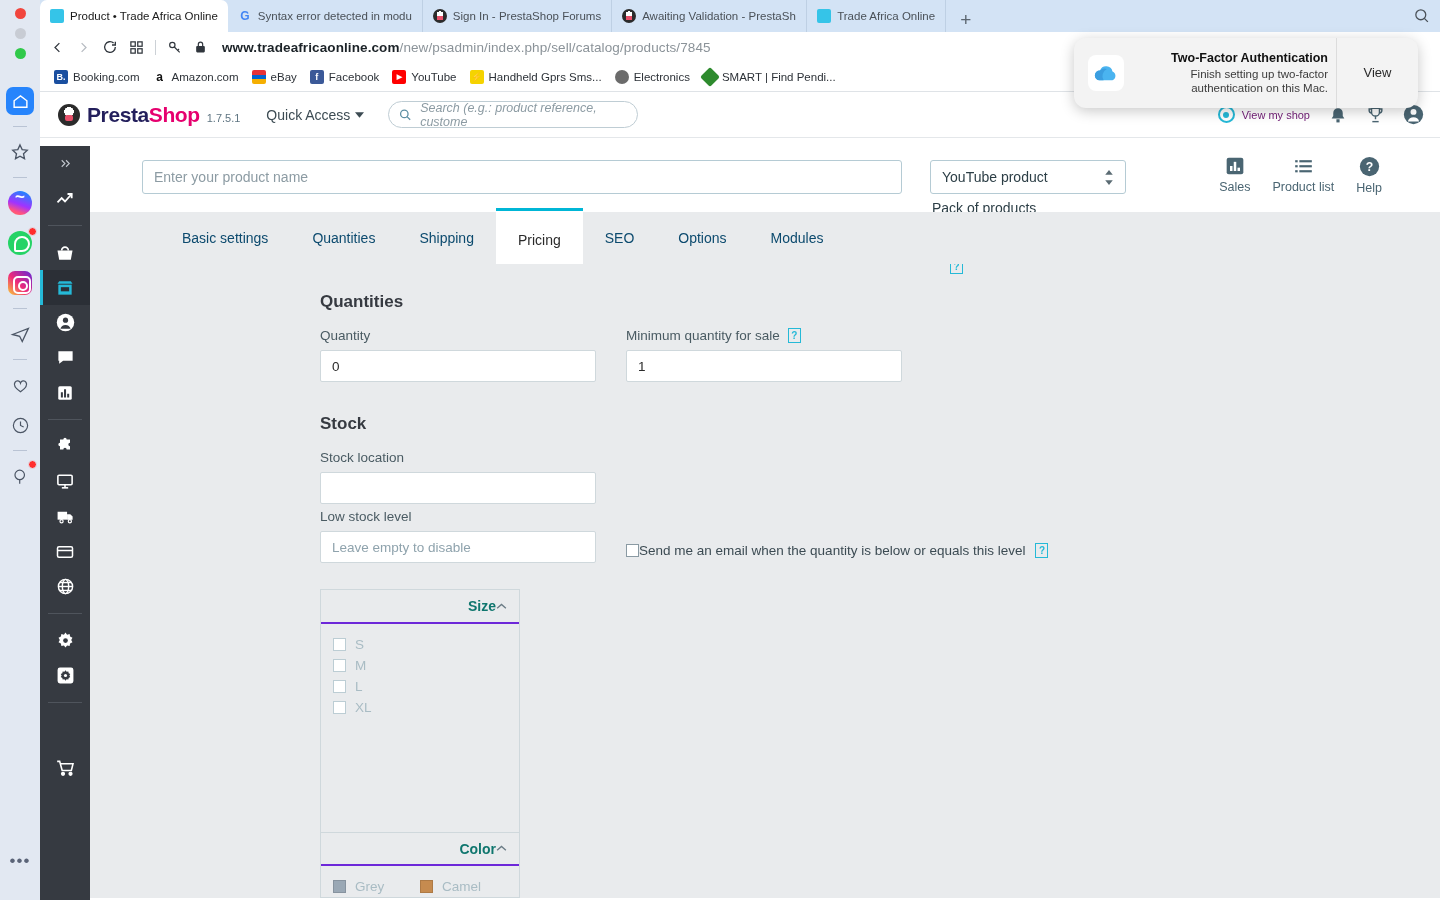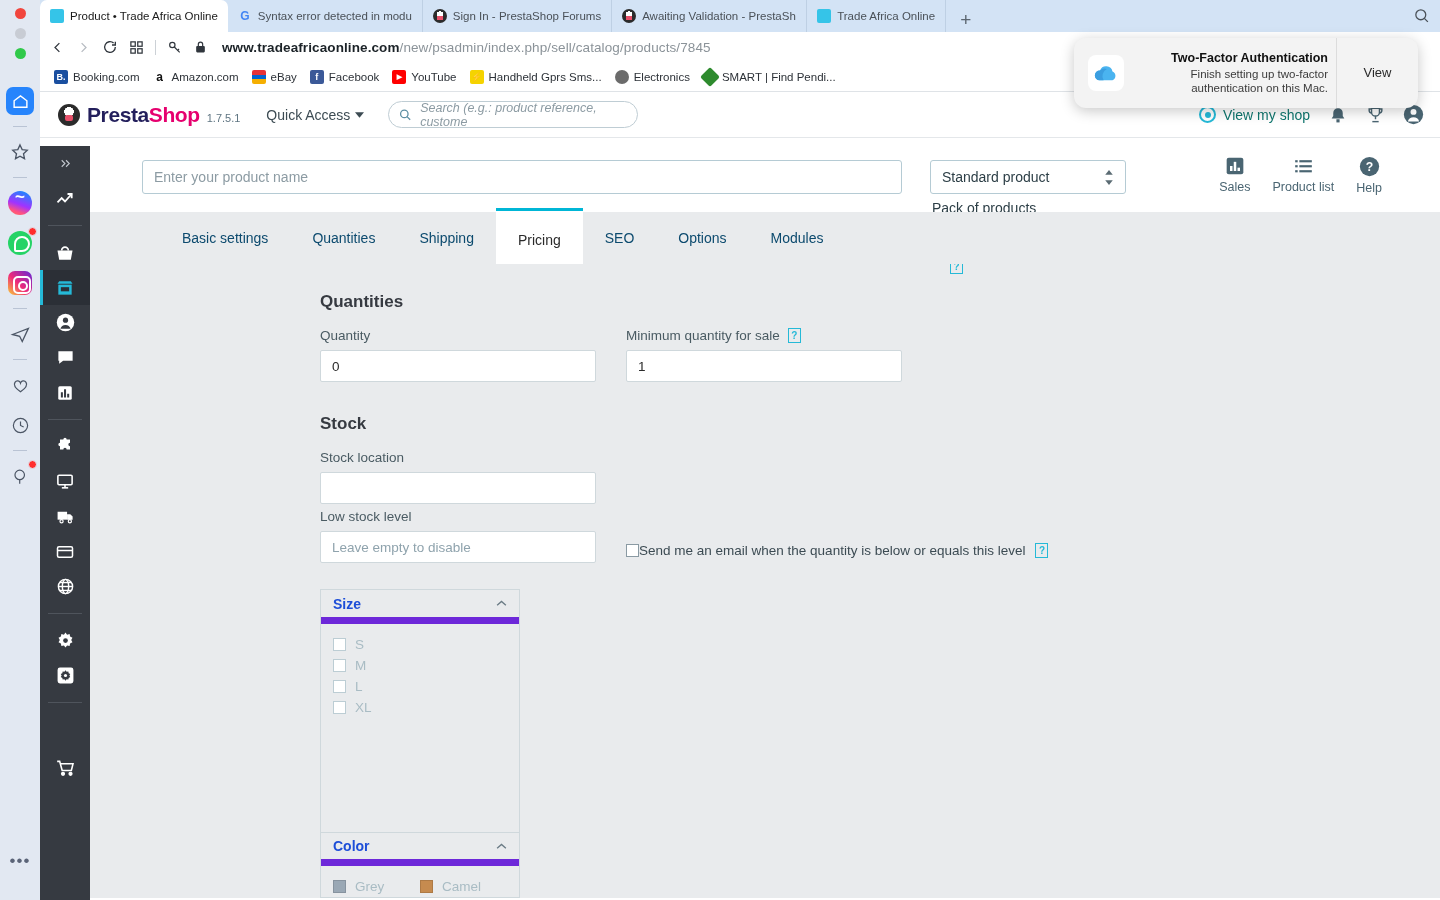--- a/index.html
+++ b/index.html
@@ -107,21 +107,21 @@
     background:#e8506a; border-radius: 2px; }
   .logo-text { font-size: 21px; font-weight: bold; letter-spacing: -.4px; }
   .logo-text .a { color: #231f5c; }
   .logo-text .b { color: #e6006e; }
   .ver { font-size: 11px; color: #5f7582; }
   .qa { margin-left: 26px; font-size: 14px; color: #3c4b53; display: flex; align-items: center; gap: 5px; }
   .ps-search { margin-left: 24px; width: 250px; height: 27px; border: 1px solid #bfcdd4;
     border-radius: 15px; display: flex; align-items: center; padding: 0 10px; gap: 8px;
     color: #8c9ba3; font-size: 12.5px; font-style: italic; overflow: hidden; }
   .hdr-right { position: absolute; right: 16px; display: flex; align-items: center; gap: 18px; }
-  .view-shop { display: flex; align-items: center; gap: 7px; font-size: 14px; color: #0f766e; }
+  .view-shop { display: flex; align-items: center; gap: 7px; font-size: 11px; color: #701a75; }
   .eye { width: 17px; height: 17px; border-radius: 50%; border: 2px solid #25b9d7;
     display: flex; align-items: center; justify-content: center; }
   .eye i { width: 6px; height: 6px; border-radius: 50%; background: #25b9d7; display: block; }
   .bell-wrap { position: relative; }
   .badge { position: absolute; top: -11px; left: 0px; background: #f5a623; color: #fff;
     font-size: 9.5px; font-weight: bold; border-radius: 3px; padding: 1px 4px; line-height: 11px; }
 
   
   .ps-nav { position: absolute; left: 0; top: 146px; width: 50px; height: 754px;
     background: #363a41; display: flex; flex-direction: column; align-items: center; }
@@ -169,23 +169,23 @@
     padding: 0 11px; font-size: 13.5px; color: #2b2b2b; display: flex; align-items: center; }
   .inp.ph { color: #8fa3ad; }
   .row { display: flex; }
   .col-q { width: 276px; }
   .col-m { width: 276px; margin-left: 30px; }
   .ck-row { display: flex; align-items: center; gap: 0px; font-size: 13.5px; color: #3c4b53;
     margin-top: 33px; margin-left: 30px; }
   .ckbox { width: 13px; height: 13px; border: 1px solid #8a9aa3; background: #fff; flex: 0 0 13px; }
 
   .attr-card { width: 200px; margin-top: 26px; border: 1px solid #cfd8dc; background: #e9ebed; }
-  .attr-head { height: 34px; display: flex; align-items: center; justify-content: space-between;
-    padding: 0 12px; font-size: 14px; font-weight: bold; color: #1d4ed8;
-    border-bottom: 7px solid #6d28d9; }
+  .attr-head { height: 34px; display: flex; align-items: center; justify-content: flex-end;
+    padding: 0 12px; font-size: 14px; font-weight: bold; color: #0f766e;
+    border-bottom: 2px solid #6d28d9; }
   .attr-body { padding: 10px 12px 14px 12px; }
   .attr-opt { display: flex; align-items: center; gap: 9px; font-size: 13.5px; color: #a9bcc4;
     padding: 3px 0; }
   .attr-opt .ckbox { border-color: #bccdd4; }
   .swatch { width: 13px; height: 13px; flex: 0 0 13px; border: 1px solid rgba(0,0,0,.12); }
   .color-grid { display: flex; flex-wrap: wrap; }
   .color-grid .attr-opt { width: 50%; }
   .size-fill { height: 100px; }
 
   svg { display: block; }
@@ -523,21 +523,21 @@
           </svg>
         </div>
     </div>
 
     <div class="content">
 
       <div class="name-row">
         <div class="prod-name">Enter your product name</div>
         <div class="type-wrap">
           <div class="type-select">
-            <span>Standard product</span>
+            <span>YouTube product</span>
             <svg width="10" height="15" viewBox="0 0 10 16" fill="#5a6b73">
               <path d="M5 0 L9 5 H1Z"></path>
                 <path d="M5 16 L9 11 H1Z"></path>
               </svg>
           </div>
           <div class="type-options">
             <div class="type-option">Pack of products</div>
             <div class="type-option">Virtual product</div>
             <div class="type-help">
               <span class="help-sq">?</span>

